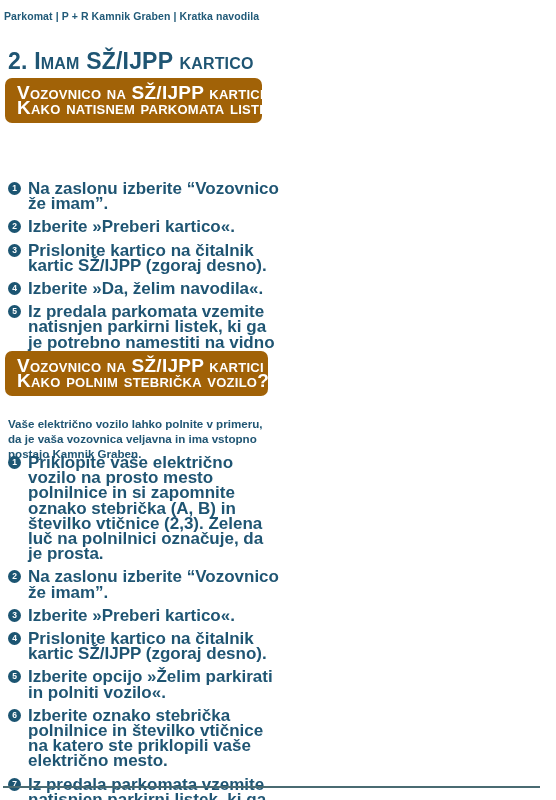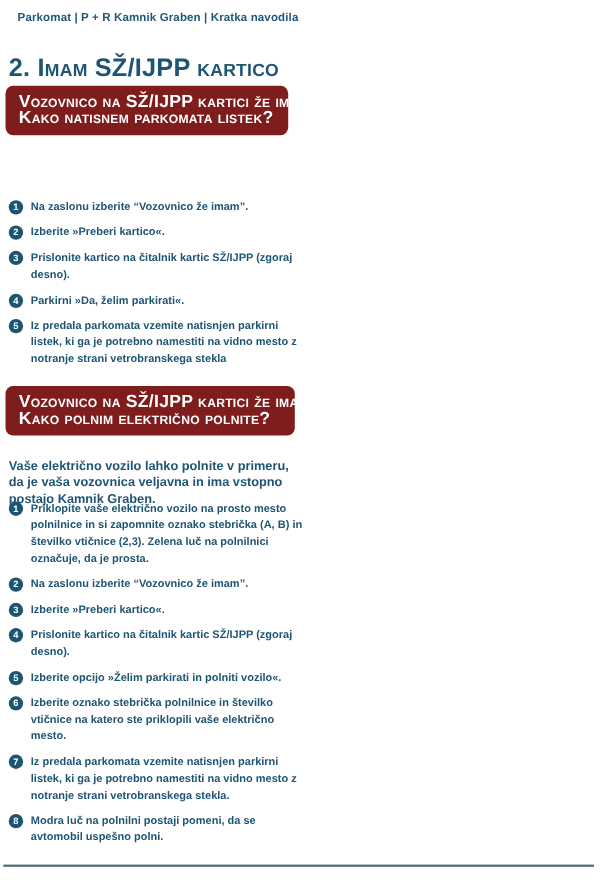--- a/index.html
+++ b/index.html
@@ -19,21 +19,21 @@
     width: 556px;
     height: 800px;
     position: relative;
     box-sizing: border-box;
     padding: 0;
   }
 
   
   .breadcrumb {
     position: absolute;
-    left: 16px;
+    left: 4px;
     top: 10px;
     font-size: 10.5px;
     font-weight: bold;
     letter-spacing: 0.1px;
     color: #215a78;
     white-space: nowrap;
   }
 
   
   .page-title {
@@ -45,28 +45,28 @@
     color: #1f5573;
     font-variant: small-caps;
     letter-spacing: 0.2px;
     white-space: nowrap;
   }
 
   
   .banner {
     position: absolute;
     left: 5px;
-    background: #7f1d1d;
+    background: #a16207;
     color: #ffffff;
     border-radius: 7px;
     padding: 7px 12px 8px 12px;
     box-sizing: border-box;
     font-variant: small-caps;
     font-weight: bold;
-    font-size: 16px;
+    font-size: 19px;
     line-height: 15px;
     letter-spacing: 0.25px;
   }
   .banner .bl { display: block; white-space: nowrap; }
   #banner-1 { top: 78px; width: 257px; }
   #banner-2 { top: 351px; width: 263px; }
 
   
   .intro {
     position: absolute;
@@ -107,21 +107,21 @@
     font-size: 8.5px;
     font-weight: bold;
     line-height: 13px;
     text-align: center;
     margin-top: 1px;
     margin-right: 7px;
     user-select: none;
   }
   .step-text {
     flex: 1 1 auto;
-    font-size: 10px;
+    font-size: 17px;
     line-height: 15.2px;
     font-weight: 600;
     color: #1f5573;
   }
 
   
   .bottom-rule {
     position: absolute;
     left: 3px;
     top: 786px;
@@ -153,31 +153,31 @@
     <li class="step">
       <span class="step-num">2</span>
       <span class="step-text">Izberite »Preberi kartico«.</span>
     </li>
     <li class="step">
       <span class="step-num">3</span>
       <span class="step-text">Prislonite kartico na čitalnik kartic SŽ/IJPP (zgoraj desno).</span>
     </li>
     <li class="step">
       <span class="step-num">4</span>
-      <span class="step-text">Parkirni »Da, želim parkirati«.</span>
+      <span class="step-text">Izberite »Da, želim navodila«.</span>
     </li>
     <li class="step">
       <span class="step-num">5</span>
       <span class="step-text">Iz predala parkomata vzemite natisnjen parkirni listek, ki ga je potrebno namestiti na vidno mesto z notranje strani vetrobranskega stekla</span>
     </li>
   </ul>
 
   <div class="banner" id="banner-2">
     <span class="bl">Vozovnico na SŽ/IJPP kartici že imam.</span>
-    <span class="bl">Kako polnim električno polnite?</span>
+    <span class="bl">Kako polnim stebrička vozilo?</span>
   </div>
 
   <p class="intro" id="intro-2">Vaše električno vozilo lahko polnite v primeru, da je vaša vozovnica veljavna in ima vstopno postajo Kamnik Graben.</p>
 
   <ul class="steps" id="steps-2">
     <li class="step">
       <span class="step-num">1</span>
       <span class="step-text">Priklopite vaše električno vozilo na prosto mesto polnilnice in si zapomnite oznako stebrička (A, B) in številko vtičnice (2,3). Zelena luč na polnilnici označuje, da je prosta.</span>
     </li>
     <li class="step">

